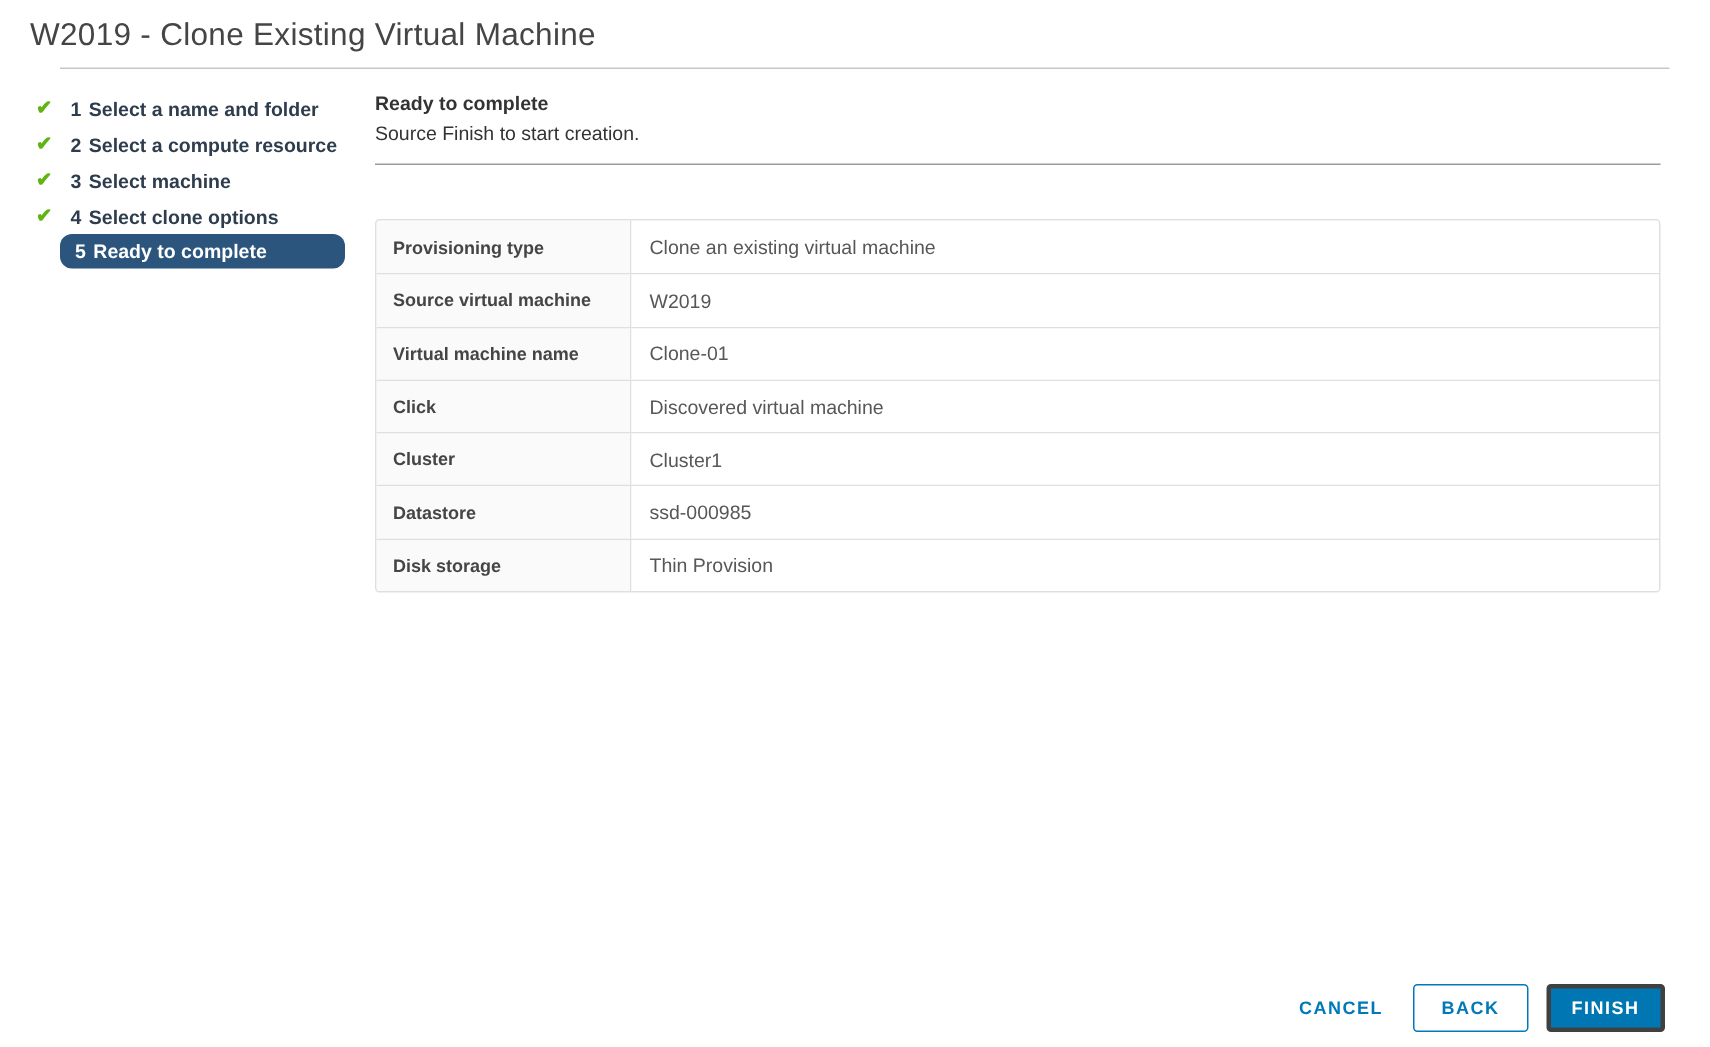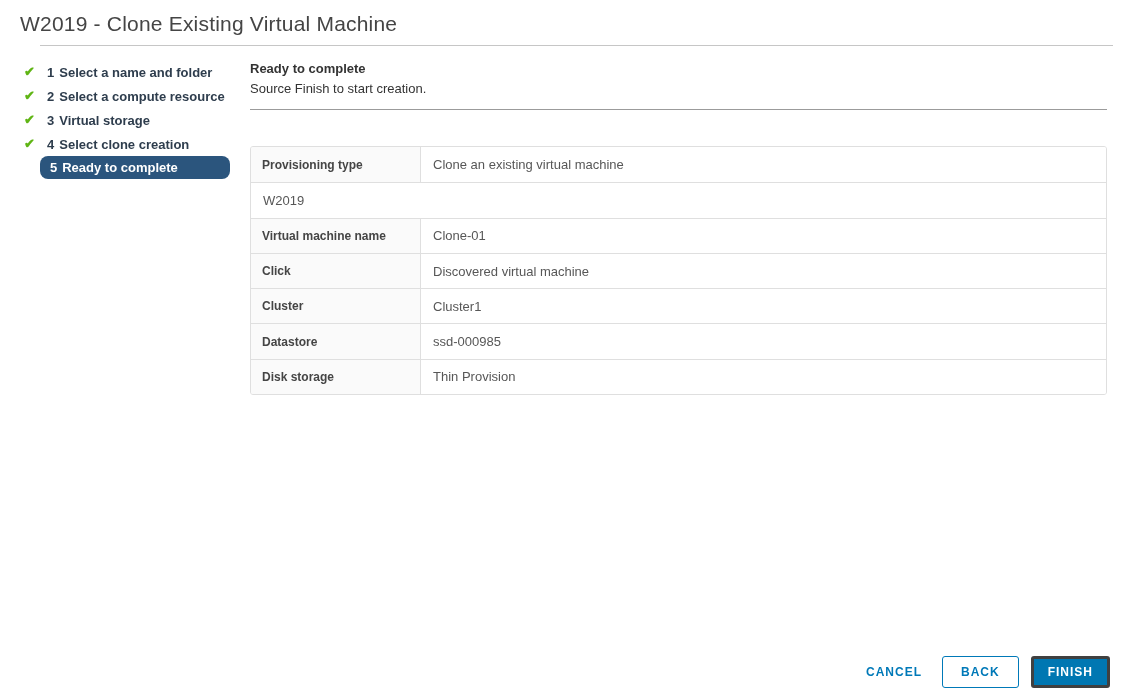--- a/index.html
+++ b/index.html
@@ -156,44 +156,45 @@
       <span>Select a name and folder</span>
     </div>
     <div class="step">
       <span class="check">✔</span>
       <span class="step-num">2</span>
       <span>Select a compute resource</span>
     </div>
     <div class="step">
       <span class="check">✔</span>
       <span class="step-num">3</span>
-      <span>Virtual storage</span>
+      <span>Select machine</span>
     </div>
     <div class="step">
       <span class="check">✔</span>
       <span class="step-num">4</span>
-      <span>Select clone creation</span>
+      <span>Select clone options</span>
     </div>
     <div class="step active">
       <span class="step-num">5</span>
       <span>Ready to complete</span>
     </div>
   </div>
 
   <div class="main">
     <div class="panel-heading">Ready to complete</div>
     <div class="panel-subheading">Source Finish to start creation.</div>
     <div class="panel-divider"></div>
 
     <div class="summary-table">
       <div class="summary-row">
         <div class="summary-label">Provisioning type</div>
         <div class="summary-value">Clone an existing virtual machine</div>
       </div>
       <div class="summary-row">
+        <div class="summary-label">Source virtual machine</div>
         <div class="summary-value">W2019</div>
       </div>
       <div class="summary-row">
         <div class="summary-label">Virtual machine name</div>
         <div class="summary-value">Clone-01</div>
       </div>
       <div class="summary-row">
         <div class="summary-label">Click</div>
         <div class="summary-value">Discovered virtual machine</div>
       </div>

